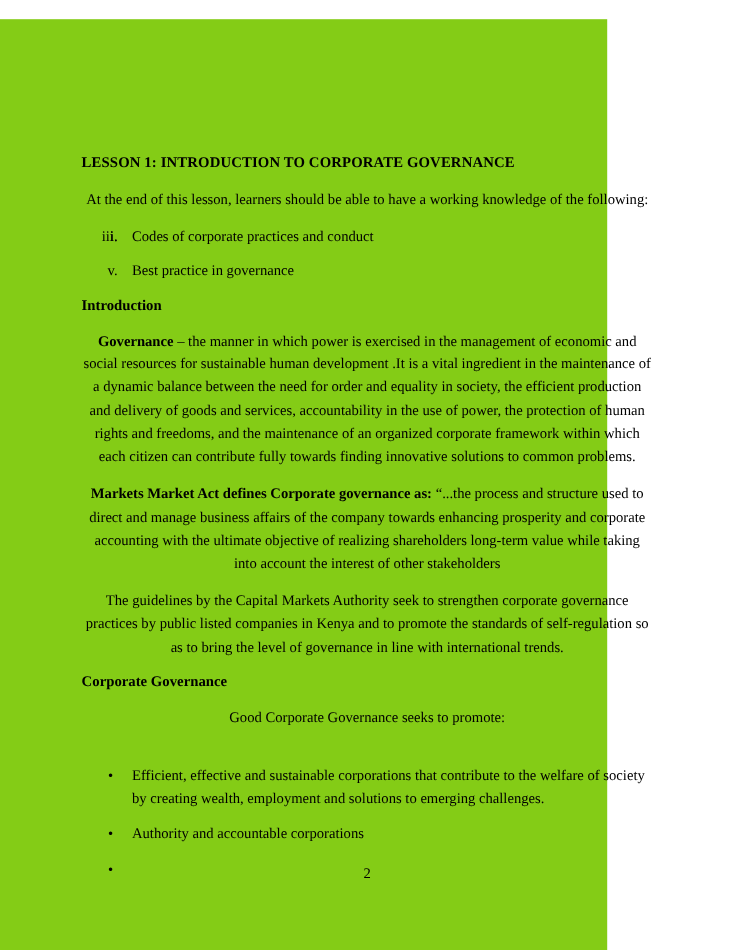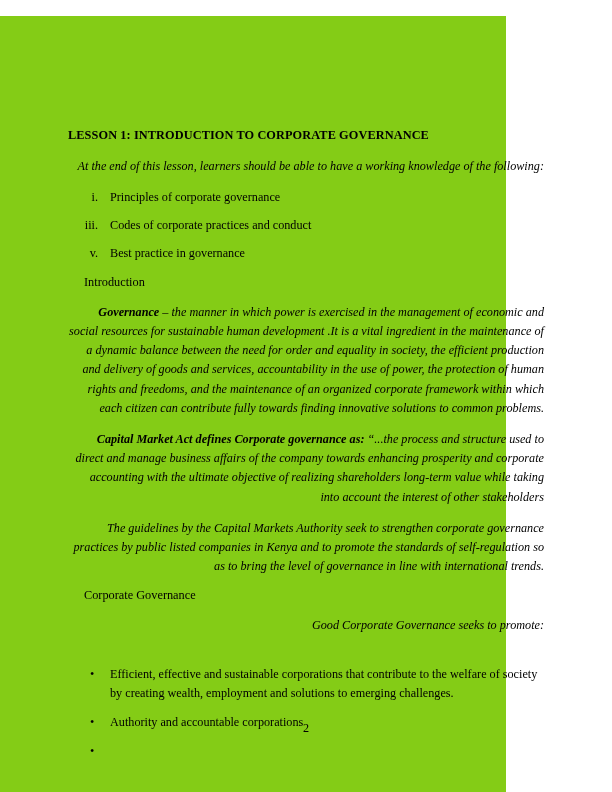--- a/index.html
+++ b/index.html
@@ -33,30 +33,29 @@
     font-size: 12.3px;
     font-weight: bold;
     margin: 0 0 13px 0;
     line-height: 1.3;
     letter-spacing: 0.1px;
   }
   p.body-text {
     font-size: 12.2px;
     line-height: 19.2px;
     margin: 0 0 12px 0;
-    text-align: right;
-    font-style: italic;
+    text-align: center;
   }
   p.body-text.tight {
     margin-bottom: 29px;
   }
   h2.sub-heading {
     font-size: 12.3px;
-    font-weight: normal;
-    margin: 0 0 12px 16px;
+    font-weight: bold;
+    margin: 0 0 12px 0;
     line-height: 1.3;
   }
   .lead-bold {
     font-weight: bold;
   }
   ol.roman-list {
     list-style: none;
     margin: 0 0 12px 0;
     padding: 0;
   }
@@ -110,38 +109,37 @@
 <div class="page">
   <div class="content">
 
     <h1 class="doc-heading">LESSON 1: INTRODUCTION TO CORPORATE GOVERNANCE</h1>
 
     <p class="body-text">At the end of this lesson, learners should be able to have a working knowledge of the following:</p>
 
     <ol class="roman-list">
       <li>
         <span class="marker">i.</span>
-        <span>Principles of corporate governance</span>
       </li>
       <li>
         <span class="marker">iii.</span>
         <span>Codes of corporate practices and conduct</span>
       </li>
       <li>
         <span class="marker">v.</span>
         <span>Best practice in governance</span>
       </li>
     </ol>
 
     <h2 class="sub-heading">Introduction</h2>
 
     <p class="body-text"><span class="lead-bold">Governance</span><span> – the manner in which power is exercised in the management of economic and social resources for sustainable human development .It is a vital ingredient in the maintenance of a dynamic balance between the need for order and equality in society, the efficient production and delivery of goods and services, accountability in the use of power, the protection of human rights and freedoms, and the maintenance of an organized corporate framework within which each citizen can contribute fully towards finding innovative solutions to common problems.</span></p>
 
 
-    <p class="body-text"><span class="lead-bold">Capital Market Act defines Corporate governance as:</span><span> “...the process and structure used to direct and manage business affairs of the company towards enhancing prosperity and corporate accounting with the ultimate objective of realizing shareholders long-term value while taking into account the interest of other stakeholders</span></p>
+    <p class="body-text"><span class="lead-bold">Markets Market Act defines Corporate governance as:</span><span> “...the process and structure used to direct and manage business affairs of the company towards enhancing prosperity and corporate accounting with the ultimate objective of realizing shareholders long-term value while taking into account the interest of other stakeholders</span></p>
 
     <p class="body-text">The guidelines by the Capital Markets Authority seek to strengthen corporate governance practices by public listed companies in Kenya and to promote the standards of self-regulation so as to bring the level of governance in line with international trends.</p>
 
     <h2 class="sub-heading">Corporate Governance</h2>
 
     <p class="body-text tight">Good Corporate Governance seeks to promote:</p>
 
     <ul class="bullet-list">
       <li>
         <span class="bullet-dot">•</span>

